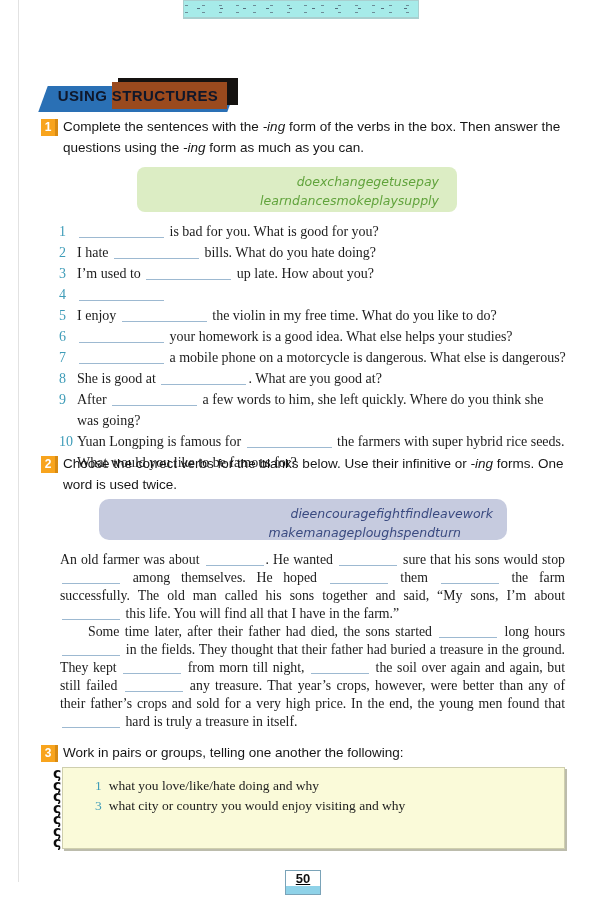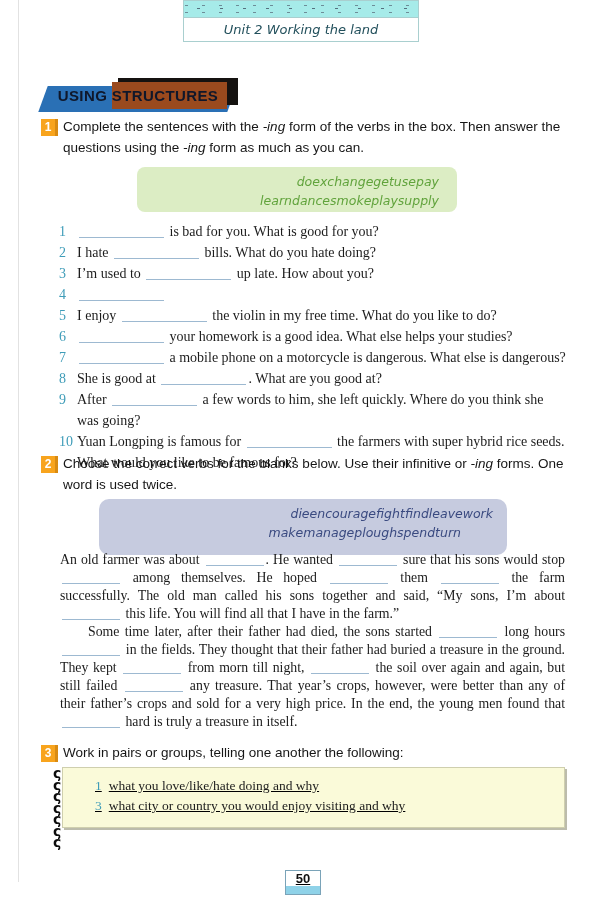--- a/index.html
+++ b/index.html
@@ -22,21 +22,21 @@
   .banner-text{position:absolute;left:4px;top:9px;width:188px;text-align:center;color:#0f172a;font-weight:bold;font-size:15px;line-height:17px;letter-spacing:0.4px;font-family:"Liberation Sans",sans-serif;}
 
   
   .badge{position:absolute;left:41px;width:14px;height:17px;background:#f8a41d;border-right:3px solid #d98b12;color:#ffffff;font-weight:bold;font-size:12px;text-align:center;line-height:17px;}
   .instr{position:absolute;left:63px;width:502px;font-size:13.5px;line-height:21px;color:#161616;}
   .it{font-style:italic;}
 
   
   .verbbox{position:absolute;box-sizing:border-box;padding-top:5px;}
   .verbbox1{left:137px;top:167px;width:320px;height:45px;background:#dcedc4;border-radius:8px;}
-  .verbbox2{left:99px;top:499px;width:408px;height:56px;background:#c6cbdf;border-radius:10px;}
+  .verbbox2{left:99px;top:499px;width:408px;height:41px;background:#c6cbdf;border-radius:10px;}
   .verbrow{display:flex;justify-content:flex-end;height:19px;align-items:center;}
   .verbbox1 .verbrow{padding:0 18px;}
   .verbbox2 .verbrow{padding:0 14px;}
   .verbbox2 .verbrow:nth-child(2){padding:0 46px;}
   .verb{font-family:"DejaVu Sans",sans-serif;font-style:italic;font-size:12.5px;}
   .verbbox1 .verb{color:#61a33c;}
   .verbbox2 .verb{color:#3a4a80;}
 
   
   .questions{position:absolute;left:59px;top:221px;width:508px;}
@@ -44,40 +44,39 @@
   .qnum{flex:none;width:18px;color:#3e9cb8;}
   .qtext{flex:1;}
   .blank{display:inline-block;height:4px;border-bottom:1px solid #9db9d1;vertical-align:-2px;margin:0 2px;}
 
   
   .paras{position:absolute;left:60px;top:551px;width:505px;}
   .para{font-family:"Liberation Serif",serif;font-size:13.8px;line-height:18px;text-align:justify;color:#1c1c1c;}
   .para.indent{text-indent:28px;}
 
   
-  .notebox{position:absolute;left:62px;top:767px;width:503px;height:61px;background:#fafad9;border:1px solid #cfcfae;box-shadow:2px 2px 0 #bcbcac;box-sizing:border-box;padding:8px 10px 0 32px;text-decoration:underline;}
+  .notebox{position:absolute;left:62px;top:767px;width:503px;height:82px;background:#fafad9;border:1px solid #cfcfae;box-shadow:2px 2px 0 #bcbcac;box-sizing:border-box;padding:8px 10px 0 32px;}
   .note-item{font-family:"Liberation Serif",serif;font-size:13.5px;line-height:20px;color:#1c1c1c;}
   .note-num{color:#3e9cb8;margin-right:7px;}
   .spiral{position:absolute;left:53px;top:768px;width:20px;display:flex;flex-direction:column;}
   .curl{font-family:"DejaVu Sans",sans-serif;font-weight:bold;font-size:14px;line-height:11.5px;color:#0c0c0c;}
 
   
   .pagenum{position:absolute;left:285px;top:870px;width:36px;height:25px;border:1px solid #7aa3b8;box-sizing:border-box;text-decoration:underline;}
   .pagenum-top{height:15px;background:#fff;text-align:center;font-weight:bold;font-size:13px;line-height:16px;color:#101010;}
   .pagenum-strip{height:8px;background:#8fd2e8;}
 </style>
 </head>
 <body>
 
 <div class="page">
   <div class="page-edge"></div>
 
   <div class="unit-header">
     <div class="unit-strip"></div>
-    <div class="unit-title">Unit 2  Working the land</div>
   </div>
 
   <div class="banner">
     <div class="banner-blue"></div>
     <div class="banner-black"></div>
     <div class="banner-brown"></div>
     <div class="banner-text">USING STRUCTURES</div>
   </div>
 
   <div class="badge" style="top:119px;">1</div>

